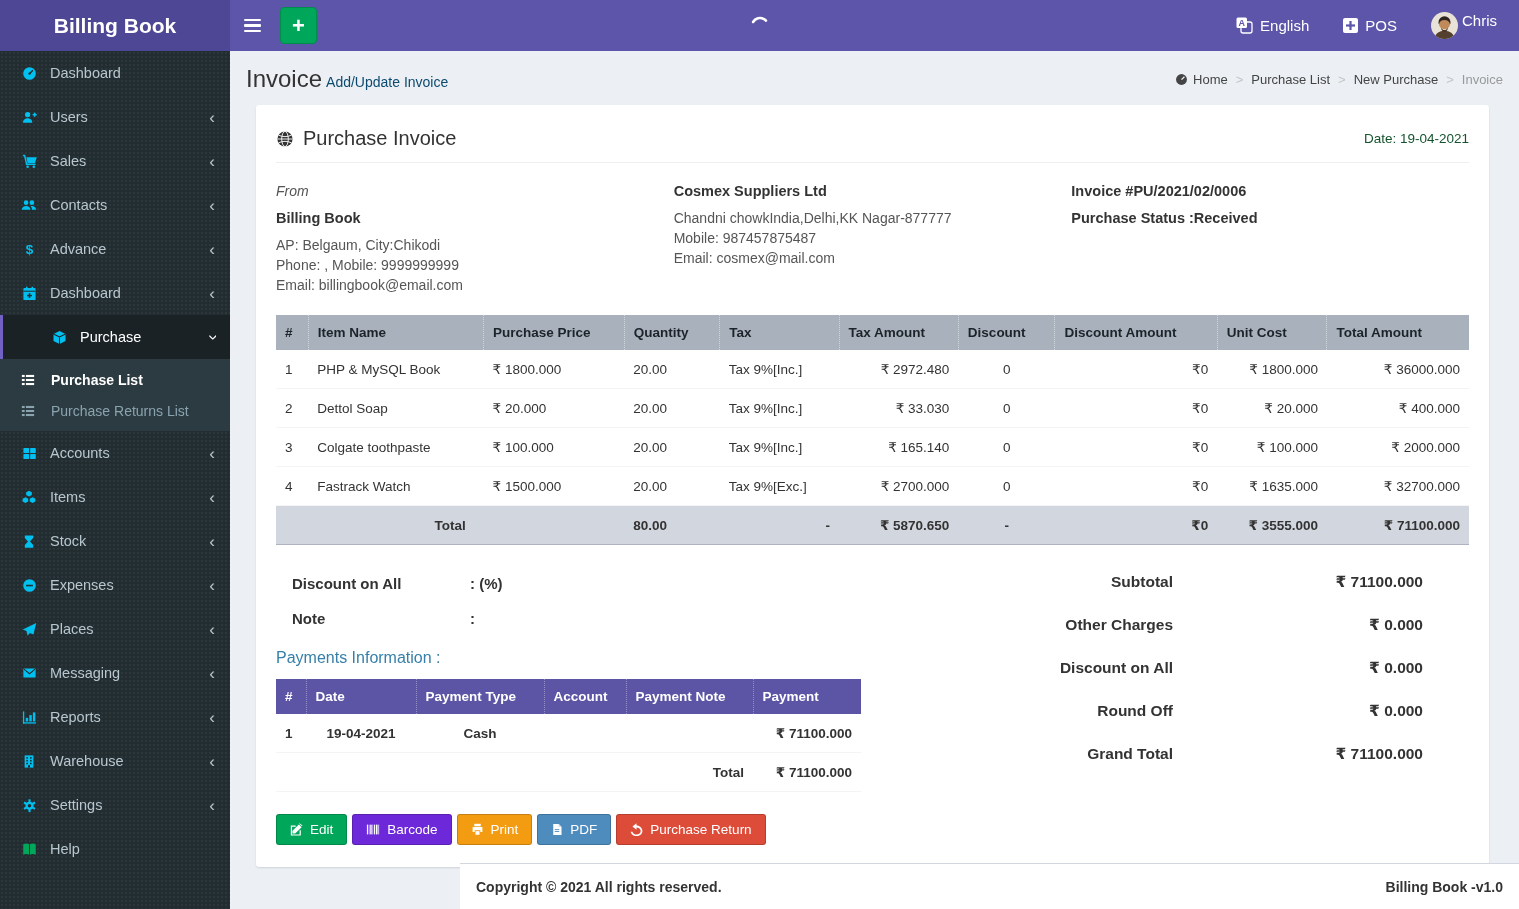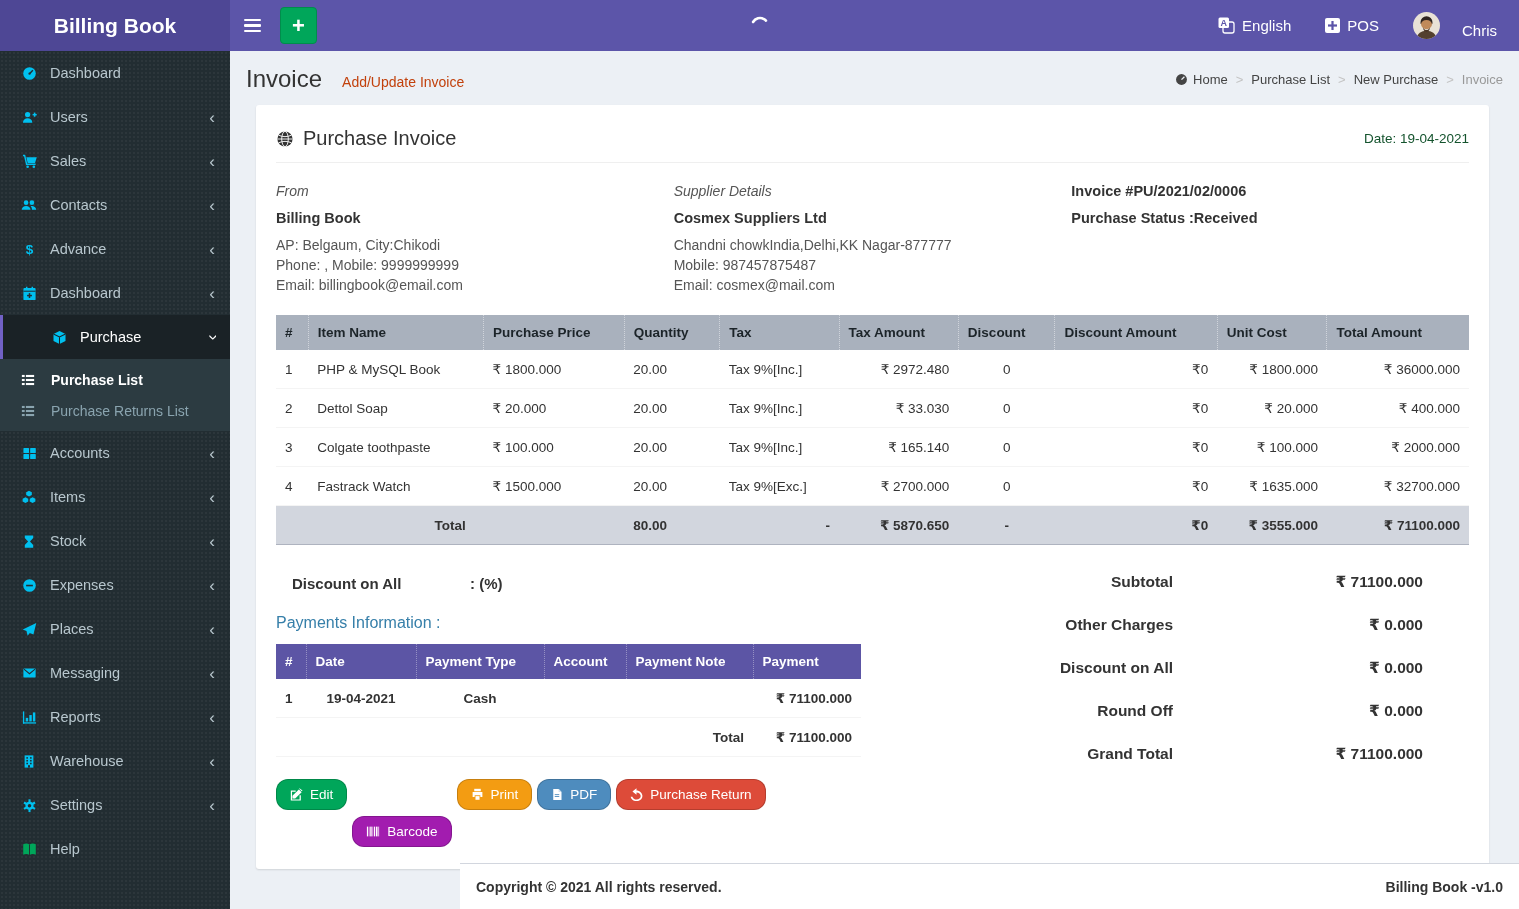--- a/index.html
+++ b/index.html
@@ -12,42 +12,42 @@
 
   
   .navbar { position:absolute; top:0; left:0; right:0; height:51px; background:#5c55a9; display:flex; align-items:center; z-index:10; }
   .brand { width:230px; height:51px; background:#4e4795; color:#fff; font-size:21px; font-weight:bold; display:flex; align-items:center; justify-content:center; flex:0 0 230px; cursor:pointer; }
   .hamburger { width:44px; height:51px; display:flex; flex-direction:column; justify-content:center; align-items:center; gap:3px; cursor:pointer; }
   .hamburger span { display:block; width:17px; height:2.6px; background:#fff; border-radius:1px; }
   .btn-add { width:37px; height:37px; margin-left:6px; background:#00a65a; border:1px solid #008d4c; border-radius:4px; color:#fff; font-size:22px; font-weight:bold; display:flex; align-items:center; justify-content:center; cursor:pointer; line-height:1; }
   .nav-spinner { position:absolute; left:50%; top:50%; transform:translate(-50%,-50%); }
   .nav-right { margin-left:auto; display:flex; align-items:center; gap:34px; padding-right:22px; color:#fff; font-size:15px; }
   .nav-right .nav-link { display:flex; align-items:center; gap:7px; cursor:pointer; }
-  .nav-user { display:flex; align-items:flex-end; gap:22px; cursor:pointer; }
+  .nav-user { display:flex; align-items:flex-start; gap:4px; cursor:pointer; }
 
   
   .sidebar { position:absolute; top:51px; left:0; width:230px; bottom:0; background:#222d32;
     background-image:radial-gradient(rgba(255,255,255,.045) 1px, transparent 1px); background-size:4px 4px; z-index:5; }
   .nav-item { height:44px; display:flex; align-items:center; padding:0 15px; color:#b8c7ce; font-size:14.5px; cursor:pointer; border-left:3px solid transparent; }
   .nav-item .nav-icon { width:22px; margin-right:10px; display:flex; justify-content:center; align-items:center; color:#00c0ef; }
   .nav-item .nav-arrow { margin-left:auto; font-size:17px; color:#b8c7ce; line-height:1; }
   .nav-item.active { background:#1a2226; color:#fff; border-left:3px solid #7161c5;padding-left:45px; }
   .nav-item.active .nav-arrow { color:#fff; transform:rotate(-90deg); }
   .nav-item.help .nav-icon { color:#00a65a; }
   .submenu { background:#2c3b41; padding:5px 0; }
   .submenu-item { height:31px; display:flex; align-items:center; padding:0 15px 0 21px; font-size:14px; color:#8aa4af; cursor:pointer; }
   .submenu-item .nav-icon { width:20px; margin-right:10px; display:flex; color:#8aa4af; }
   .submenu-item.active { color:#fff; font-weight:bold; }
   .submenu-item.active .nav-icon { color:#fff; }
 
   
   .content { position:absolute; top:51px; left:230px; right:0; bottom:0; background:#ecf0f5; }
   .content-header { display:flex; align-items:center; justify-content:space-between; padding:14px 16px 12px 16px; }
   .page-title { font-size:24px; color:#333; font-weight:normal; }
-  .page-subtitle { font-size:14px; color:#c2410c; margin-left:20px; }
+  .page-subtitle { font-size:14px; color:#0c4a6e; margin-left:4px; }
   .breadcrumb { display:flex; align-items:center; gap:8px; font-size:13px; color:#444; }
   .breadcrumb .crumb { cursor:pointer; display:flex; align-items:center; gap:5px; }
   .breadcrumb .sep { color:#c3c3c3; }
   .breadcrumb .current { color:#999; }
 
   .card { margin:0 30px 0 26px; background:#fff; border-radius:3px; box-shadow:0 1px 2px rgba(0,0,0,.12); padding:18px 20px 22px 20px; }
 
   .section-head { display:flex; align-items:center; justify-content:space-between; padding:4px 0 12px 0; border-bottom:1px solid #efefef; }
   .section-title { font-size:20px; color:#333; display:flex; align-items:center; gap:9px; }
   .invoice-date { font-size:13.5px; color:#14532d; }
@@ -81,23 +81,23 @@
   table.pay .ac { text-align:center; }
   table.pay .ar { text-align:right; }
 
   .summary { margin-left:auto; width:430px; padding-right:46px; padding-top:8px; }
   .sum-row { display:flex; justify-content:flex-end; margin-bottom:25px; }
   .sum-label { font-weight:bold; font-size:15.5px; color:#333; }
   .sum-value { width:250px; text-align:right; font-weight:bold; font-size:15.5px; color:#333; }
 
   
   .actions { display:flex; gap:5px; margin-top:22px; }
-  .btn { display:flex; align-items:center; gap:7px; color:#fff; font-size:13.5px; padding:0 13px; height:31px; border-radius:12px; border:1px solid rgba(0,0,0,.18); cursor:pointer; }
+  .btn { display:flex; align-items:center; gap:7px; color:#fff; font-size:13.5px; padding:0 13px; height:31px; border-radius:3px; border:1px solid rgba(0,0,0,.18); cursor:pointer; }
   .btn-edit { background:#00a65a; }
-  .btn-barcode { background:#a21caf;margin-top:37px; }
+  .btn-barcode { background:#6d28d9; }
   .btn-print { background:#f39c12; }
   .btn-pdf { background:#4e8cbe; }
   .btn-return { background:#dd4b39; }
 
   
   .footer { position:absolute; left:230px; right:0; bottom:0; height:46px; background:#fff; border-top:1px solid #d2d6de; display:flex; align-items:center; justify-content:space-between; padding:0 16px; font-size:14px; font-weight:bold; color:#333; }
 
   svg { display:block; }
 </style>
 </head>
@@ -436,21 +436,20 @@
 
     <div class="info-cols">
       <div class="info-col">
         <div class="info-heading">From</div>
         <div class="info-name">Billing Book</div>
         <div>AP: Belgaum, City:Chikodi</div>
         <div>Phone: , Mobile: 9999999999</div>
         <div>Email: billingbook@email.com</div>
       </div>
       <div class="info-col">
-        <div class="info-heading">Supplier Details</div>
         <div class="info-name">Cosmex Suppliers Ltd</div>
         <div>Chandni chowkIndia,Delhi,KK Nagar-877777</div>
         <div>Mobile: 987457875487</div>
         <div>Email: cosmex@mail.com</div>
       </div>
       <div class="info-col info-meta">
         <div>Invoice #PU/2021/02/0006</div>
         <div>Purchase Status :Received</div>
       </div>
     </div>
@@ -550,20 +549,24 @@
         </tr>
       </tbody>
     </table>
 
     <div class="lower">
       <div class="lower-left">
         <div class="kv-row">
           <span class="k">Discount on All</span>
           <span class="v">: (%)</span>
         </div>
+        <div class="kv-row">
+          <span class="k">Note</span>
+          <span class="v">:</span>
+        </div>
 
         <div class="pay-title">Payments Information :</div>
 
         <table class="pay">
           <colgroup>
             <col style="width:30px">
               <col style="width:110px">
               <col style="width:128px">
               <col style="width:82px">
               <col style="width:127px">

